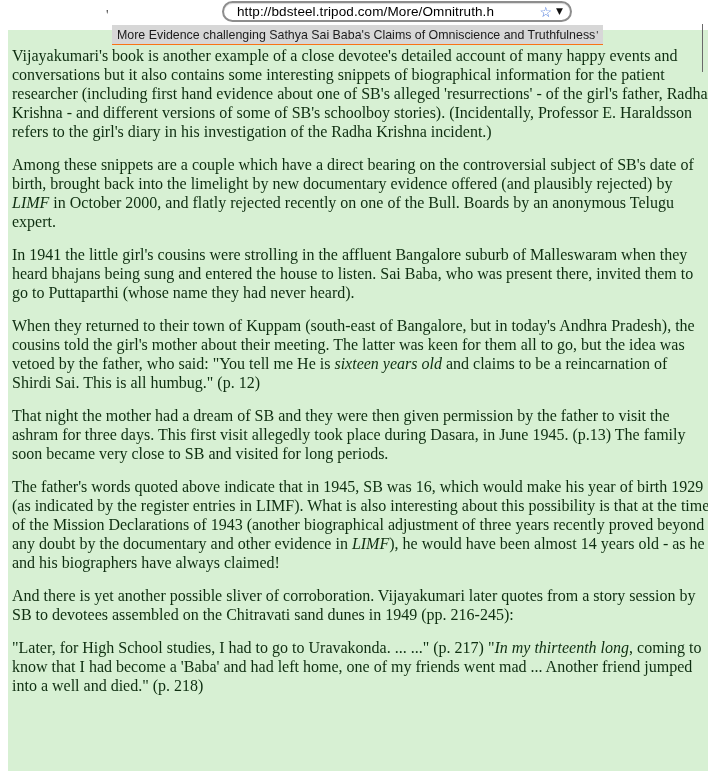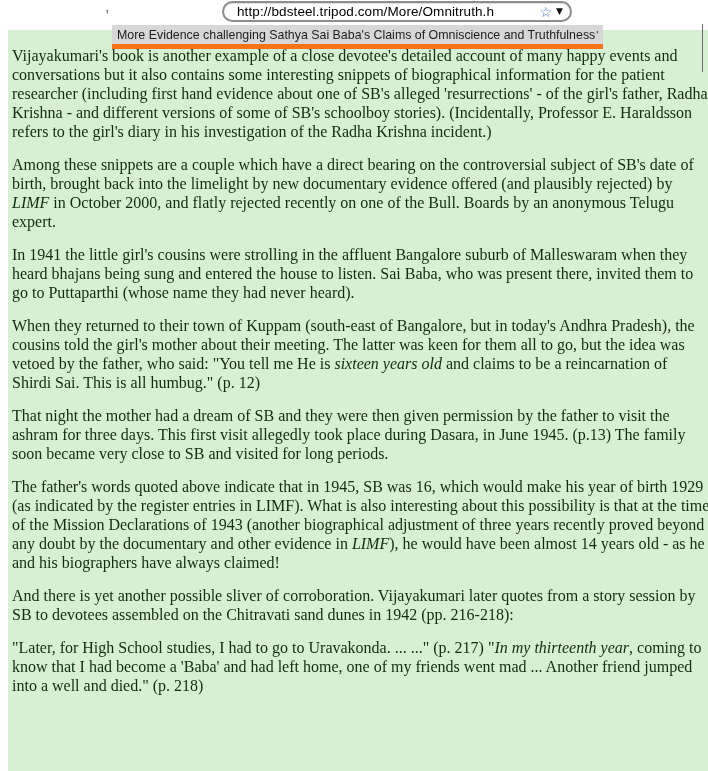--- a/index.html
+++ b/index.html
@@ -30,21 +30,21 @@
   .arrow-icon{
     font-family:"DejaVu Sans",sans-serif;font-size:9px;color:#111;line-height:1;
   }
   .stray-mark{
     position:absolute;left:106px;top:8px;
     font-family:"Liberation Serif",serif;font-size:14px;color:#444;
   }
   
   .title-strip{
     position:absolute;left:112px;top:25px;height:19px;
-    background:#d7d7d7;border-bottom:5px solid #f97316;
+    background:#d7d7d7;border-bottom:1px solid #f97316;
     display:inline-flex;align-items:center;padding:0 5px;
     font-family:"Liberation Sans",sans-serif;font-size:12.4px;color:#1c1c1c;
     white-space:nowrap;z-index:3;
   }
   .title-trailing-mark{
     margin-left:1px;color:#333;font-size:11px;
   }
   
   .page{
     position:absolute;left:8px;top:30px;width:708px;height:741px;
@@ -83,15 +83,15 @@
 
 <div class="text-caret"></div>
 
 <div class="page">
     <p><span>Vijayakumari's book is another example of a close devotee's detailed account of many happy events and conversations but it also contains some interesting snippets of biographical information for the patient researcher (including first hand evidence about one of SB's alleged 'resurrections' - of the girl's father, Radha Krishna - and different versions of some of SB's schoolboy stories). (Incidentally, Professor E. Haraldsson refers to the girl's diary in his investigation of the Radha Krishna incident.)</span></p>
     <p><span>Among these snippets are a couple which have a direct bearing on the controversial subject of SB's date of birth, brought back into the limelight by new documentary evidence offered (and plausibly rejected) by </span><em>LIMF</em><span> in October 2000, and flatly rejected recently on one of the Bull. Boards by an anonymous Telugu expert.</span></p>
     <p><span>In 1941 the little girl's cousins were strolling in the affluent Bangalore suburb of Malleswaram when they heard bhajans being sung and entered the house to listen. Sai Baba, who was present there, invited them to go to Puttaparthi (whose name they had never heard).</span></p>
     <p><span>When they returned to their town of Kuppam (south-east of Bangalore, but in today's Andhra Pradesh), the cousins told the girl's mother about their meeting. The latter was keen for them all to go, but the idea was vetoed by the father, who said: "You tell me He is </span><em>sixteen years old</em><span> and claims to be a reincarnation of Shirdi Sai. This is all humbug." (p. 12)</span></p>
     <p><span>That night the mother had a dream of SB and they were then given permission by the father to visit the ashram for three days. This first visit allegedly took place during Dasara, in June 1945. (p.13) The family soon became very close to SB and visited for long periods.</span></p>
     <p><span>The father's words quoted above indicate that in 1945, SB was 16, which would make his year of birth 1929 (as indicated by the register entries in LIMF). What is also interesting about this possibility is that at the time of the Mission Declarations of 1943 (another biographical adjustment of three years recently proved beyond any doubt by the documentary and other evidence in </span><em>LIMF</em><span>), he would have been almost 14 years old - as he and his biographers have always claimed!</span></p>
-    <p><span>And there is yet another possible sliver of corroboration. Vijayakumari later quotes from a story session by SB to devotees assembled on the Chitravati sand dunes in 1942 (pp. 216-218):</span></p>
-    <p><span>"Later, for High School studies, I had to go to Uravakonda. ... ..." (p. 217) "</span><em>In my thirteenth year</em><span>, coming to know that I had become a 'Baba' and had left home, one of my friends went mad ... Another friend jumped into a well and died." (p. 218)</span></p>
+    <p><span>And there is yet another possible sliver of corroboration. Vijayakumari later quotes from a story session by SB to devotees assembled on the Chitravati sand dunes in 1949 (pp. 216-245):</span></p>
+    <p><span>"Later, for High School studies, I had to go to Uravakonda. ... ..." (p. 217) "</span><em>In my thirteenth long</em><span>, coming to know that I had become a 'Baba' and had left home, one of my friends went mad ... Another friend jumped into a well and died." (p. 218)</span></p>
   </div>
 
 </body></html>

